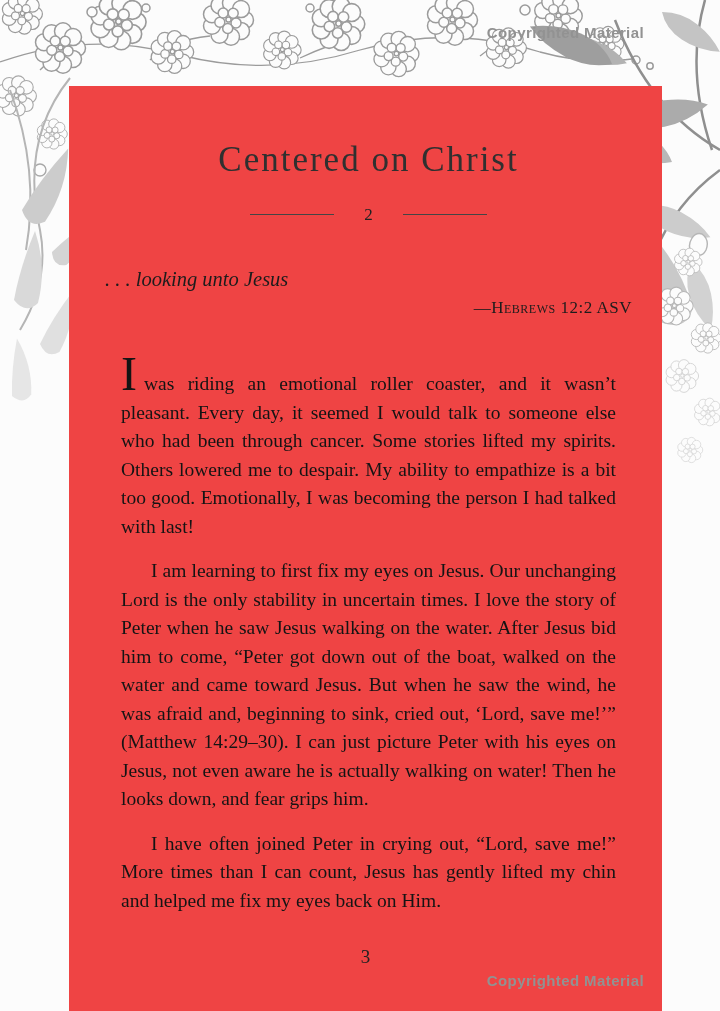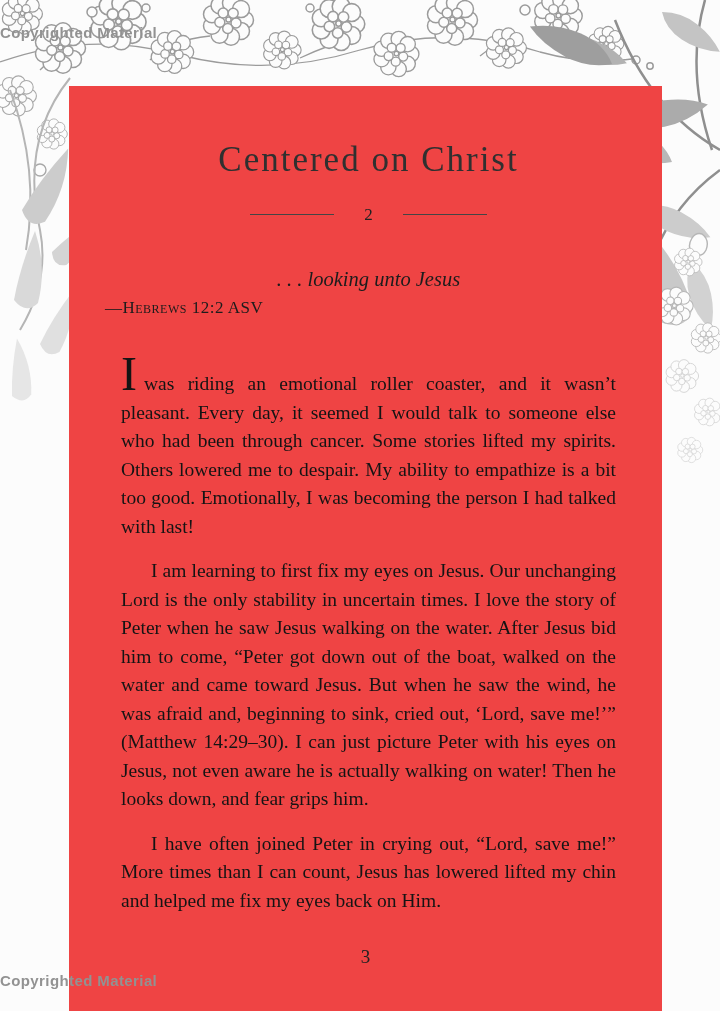--- a/index.html
+++ b/index.html
@@ -6,21 +6,21 @@
   body {
     width:720px; height:1011px; position:relative; overflow:hidden;
     background:#fcfcfc;
     font-family:"Liberation Serif", serif;
   }
   .decor { position:absolute; top:0; left:0; z-index:0; }
   #flo circle { fill:#fcfcfc; }
   .bud { fill:#fcfcfc; }
 
   .copyright {
-    position:absolute; left:0; width:644px; text-align:left; z-index:2;
+    position:absolute; left:0; width:644px; text-align:right; z-index:2;
     font-family:"Liberation Sans", sans-serif;
     font-size:15px; font-weight:bold; letter-spacing:0.4px; color:#929292;
   }
   .copyright.top { top:24px; }
   .copyright.bottom { bottom:22px; }
 
   .page {
     position:absolute; left:69px; top:86px; width:593px; height:938px;
     background:#ef4444; z-index:1; box-sizing:border-box;
     padding:54px 30px 0 36px;
@@ -30,25 +30,25 @@
     letter-spacing:2px; color:#303030; margin:0;
   }
   .chapter-marker {
     margin-top:26px; display:flex; align-items:center; justify-content:center;
   }
   .rule { width:84px; border-top:1.6px solid #454545; }
   .chapter-number {
     font-size:17px; color:#222; margin:0 30px; line-height:1;
   }
   .epigraph {
-    margin-top:42px; text-align:center; font-style:italic;
+    margin-top:42px; font-style:italic;
     font-size:20.5px; line-height:28px; color:#1c1c1c;
   }
   .epigraph-attribution {
-    margin-top:5px; text-align:left; font-style:normal;
+    margin-top:5px; text-align:right; font-style:normal;
     font-size:17px; letter-spacing:0.5px; color:#1c1c1c;
   }
   .smallcaps { font-variant:small-caps; }
   .body-text {
     margin-top:52px; font-size:19.5px; line-height:28.5px;
     text-align:justify; color:#141414;
   }
   .body-text p { margin:16px; }
   .para-indent { text-indent:30px; }
   .dropcap {
@@ -172,19 +172,19 @@
   <div class="epigraph">
     <div>. . . looking unto Jesus</div>
   </div>
   <div class="epigraph-attribution">
     <span class="smallcaps">—Hebrews</span><span> 12:2 ASV</span>
   </div>
 
   <div class="body-text">
     <p><span class="dropcap">I</span><span>was riding an emotional roller coaster, and it wasn’t pleasant. Every day, it seemed I would talk to someone else who had been through cancer. Some stories lifted my spirits. Others lowered me to despair. My ability to empathize is a bit too good. Emotionally, I was becoming the person I had talked with last!</span></p>
     <p class="para-indent">I am learning to first fix my eyes on Jesus. Our unchanging Lord is the only stability in uncertain times. I love the story of Peter when he saw Jesus walking on the water. After Jesus bid him to come, “Peter got down out of the boat, walked on the water and came toward Jesus. But when he saw the wind, he was afraid and, beginning to sink, cried out, ‘Lord, save me!’” (Matthew 14:29–30). I can just picture Peter with his eyes on Jesus, not even aware he is actually walking on water! Then he looks down, and fear grips him.</p>
-    <p class="para-indent">I have often joined Peter in crying out, “Lord, save me!” More times than I can count, Jesus has lowered lifted my chin and helped me fix my eyes back on Him.</p>
+    <p class="para-indent">I have often joined Peter in crying out, “Lord, save me!” More times than I can count, Jesus has gently lifted my chin and helped me fix my eyes back on Him.</p>
   </div>
 
   <div class="page-number">3</div>
 </div>
 
 <div class="copyright bottom">Copyrighted Material</div>
 
 </body></html>

